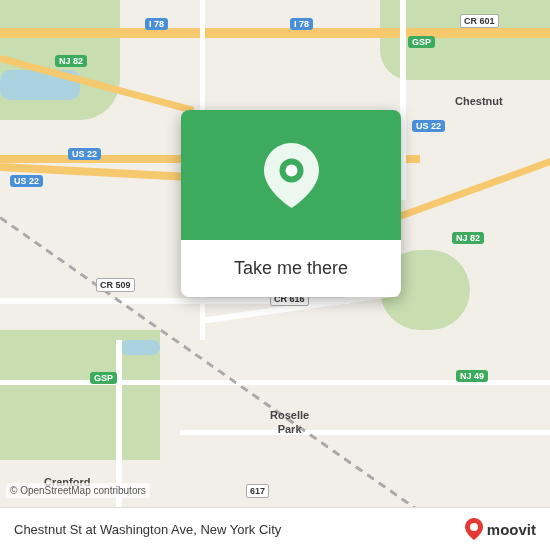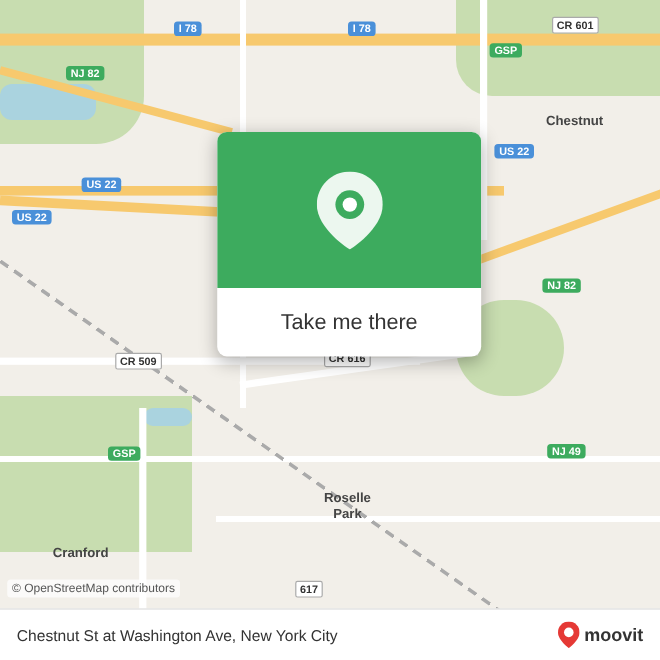--- a/index.html
+++ b/index.html
@@ -221,29 +221,29 @@
 
   <div class="highway-label" style="top:18px;left:145px;">I 78</div>
   <div class="highway-label" style="top:18px;left:290px;">I 78</div>
   <div class="highway-label-green" style="top:55px;left:55px;">NJ 82</div>
   <div class="highway-label" style="top:148px;left:68px;">US 22</div>
   <div class="highway-label" style="top:175px;left:10px;">US 22</div>
   <div class="road-label" style="top:14px;left:460px;">CR 601</div>
   <div class="highway-label-green" style="top:36px;left:408px;">GSP</div>
   <div class="highway-label" style="top:120px;left:412px;">US 22</div>
   <div class="highway-label-green" style="top:232px;left:452px;">NJ 82</div>
-  <div class="road-label" style="top:294px;left:96px;text-align:right;">CR 509</div>
+  <div class="road-label" style="top:278px;left:96px;text-align:right;">CR 509</div>
   <div class="highway-label-green" style="top:372px;left:90px;">GSP</div>
   <div class="road-label" style="top:292px;left:270px;">CR 616</div>
   <div class="highway-label-green" style="top:370px;left:456px;">NJ 49</div>
   <div class="road-label" style="top:484px;left:246px;">617</div>
 
   <div class="town-label" style="top:95px;left:455px;">Chestnut</div>
   <div class="town-label" style="top:408px;left:270px;text-align:center;line-height:1.3;">Roselle<br>Park</div>
-  <div class="town-label" style="top:455px;left:44px;">Cranford</div>
+  <div class="town-label" style="top:476px;left:44px;">Cranford</div>
 
   <div id="card-overlay">
     <div id="card-top">
 
       <svg width="55" height="65" viewBox="0 0 55 65">
         <path d="M27.5 0 C12.3 0 0 12.3 0 27.5 C0 48 27.5 65 27.5 65 C27.5 65 55 48 55 27.5 C55 12.3 42.7 0 27.5 0 Z" fill="white" opacity="0.9"></path>
         <circle cx="27.5" cy="27.5" r="12" fill="#3dab5e"></circle>
         <circle cx="27.5" cy="27.5" r="6" fill="white"></circle>
       </svg>
     </div>

